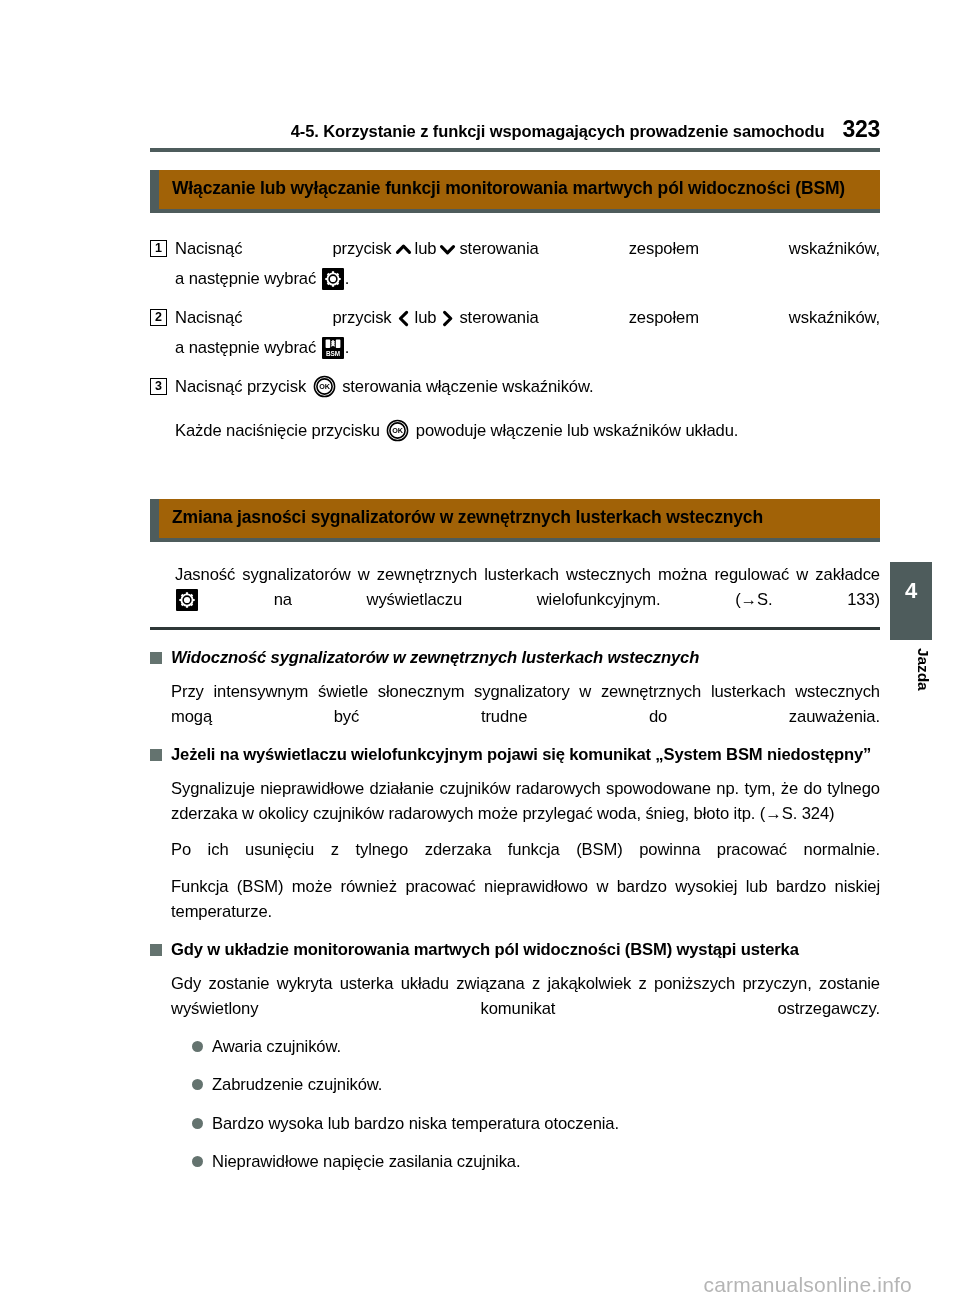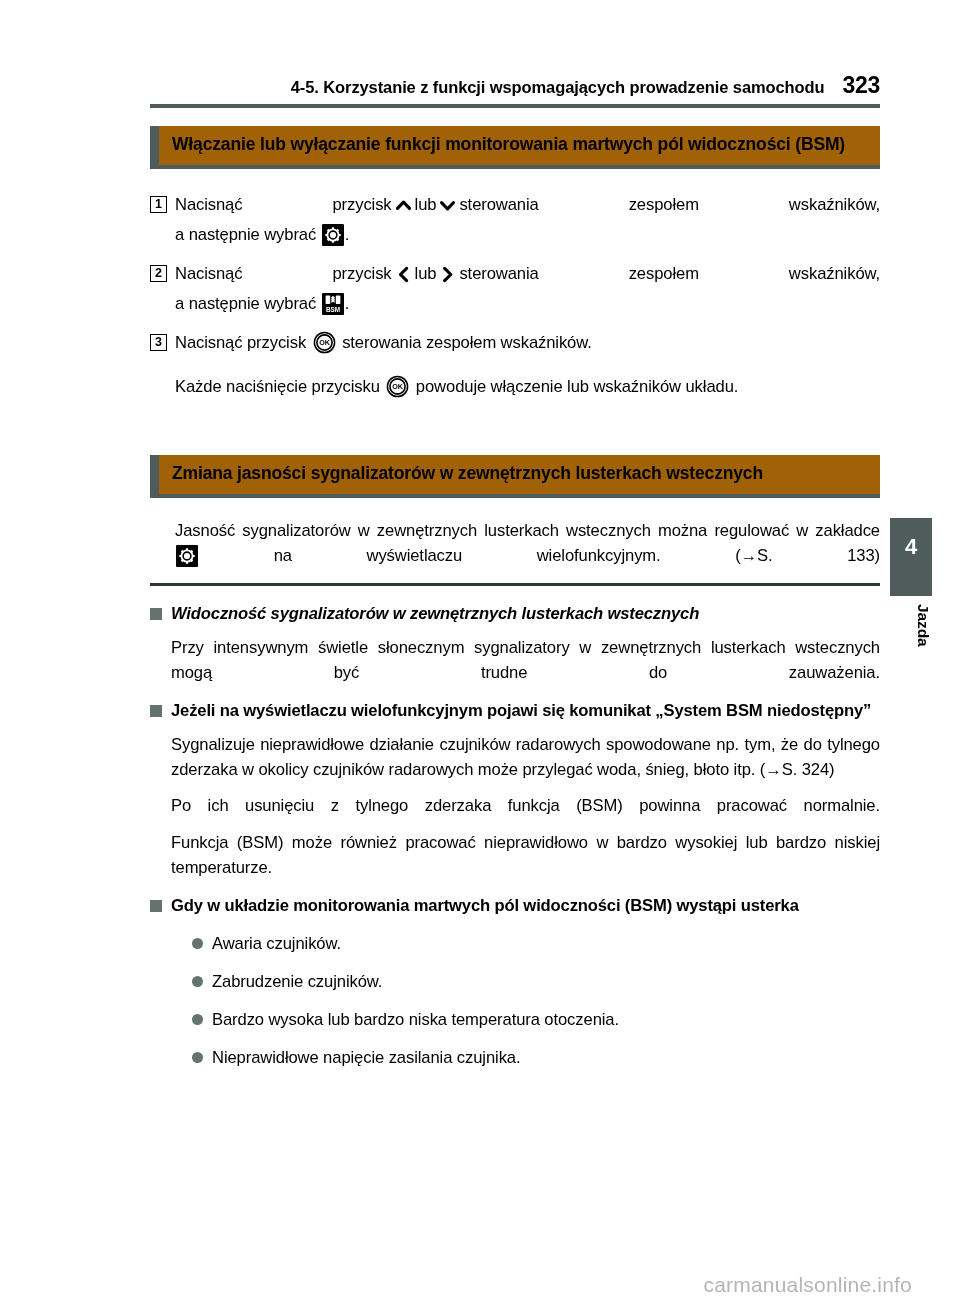--- a/index.html
+++ b/index.html
@@ -13,20 +13,21 @@
     position: relative;
     font-family: "Liberation Sans", sans-serif;
     color: #000000;
     overflow: hidden;
   }
 
   
   .page {
     position: absolute;
     inset: 0;
+    margin-top: 44px;
   }
 
   
   .header {
     position: absolute;
     left: 150px;
     top: 72px;
     width: 730px;
     display: flex;
     align-items: baseline;
@@ -361,21 +362,21 @@
 
     <div class="step" style="margin-top:10px;">
       <div class="step-num">3</div>
       <div class="step-body">
         <span class="step-line"><span>Nacisnąć przycisk</span>
           <span class="gl ok-btn"><svg width="23" height="23" viewBox="0 0 23 23">
                 <circle cx="11.5" cy="11.5" r="10.1" fill="#fff" stroke="#000" stroke-width="1.5"></circle>
                 <circle cx="11.5" cy="11.5" r="7.6" fill="#fff" stroke="#000" stroke-width="1.6"></circle>
                 <text x="11.5" y="14.4" font-family="Liberation Sans, sans-serif" font-size="7.2" font-weight="bold" fill="#000" text-anchor="middle">OK</text>
               </svg></span>
-          <span>sterowania zespołem wskaźników.</span></span>
+          <span>sterowania włączenie wskaźników.</span></span>
       </div>
     </div>
   </div>
 
   <div class="cont" style="top:372px;">
     <span>Każde naciśnięcie przycisku</span>
     <span class="gl ok-btn"><svg width="23" height="23" viewBox="0 0 23 23">
           <circle cx="11.5" cy="11.5" r="10.1" fill="#fff" stroke="#000" stroke-width="1.5"></circle>
           <circle cx="11.5" cy="11.5" r="7.6" fill="#fff" stroke="#000" stroke-width="1.6"></circle>
           <text x="11.5" y="14.4" font-family="Liberation Sans, sans-serif" font-size="7.2" font-weight="bold" fill="#000" text-anchor="middle">OK</text>
@@ -423,20 +424,23 @@
     <div class="note-body">
       <p>Sygnalizuje nieprawidłowe działanie czujników radarowych spowodowane np. tym, że do tylnego zderzaka w okolicy czujników radarowych może przylegać woda, śnieg, błoto itp. (→S. 324)</p>
       <p class="jfull">Po ich usunięciu z tylnego zderzaka funkcja (BSM) powinna pracować normalnie.</p>
       <p class="jfull">Funkcja (BSM) może również pracować nieprawidłowo w bardzo wysokiej lub bardzo niskiej temperaturze.</p>
     </div>
 
     <div class="note-head">
       <span class="sq-bullet"></span>
       <span class="note-head-text">Gdy w układzie monitorowania martwych pól widoczności (BSM) wystąpi usterka</span>
     </div>
+    <div class="note-body">
+      <p class="jfull">Gdy zostanie wykryta usterka układu związana z jakąkolwiek z poniższych przyczyn, zostanie wyświetlony komunikat ostrzegawczy.</p>
+    </div>
 
     <div class="dot-list">
       <div class="dot-item">
         <span class="dot"></span>
         <span class="dot-text">Awaria czujników.</span>
       </div>
       <div class="dot-item">
         <span class="dot"></span>
         <span class="dot-text">Zabrudzenie czujników.</span>
       </div>

